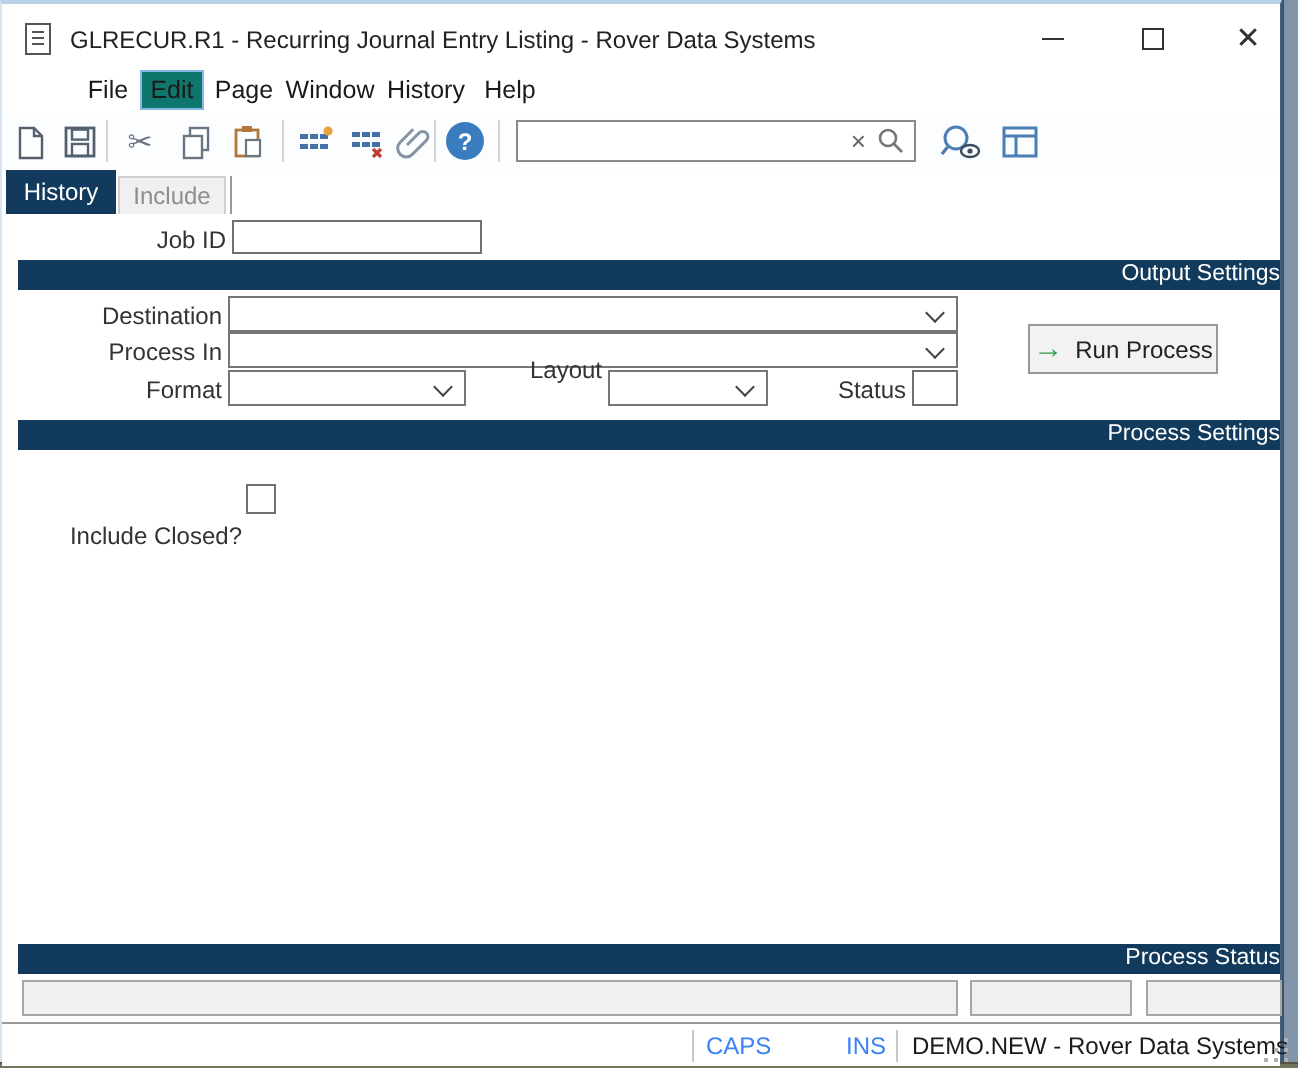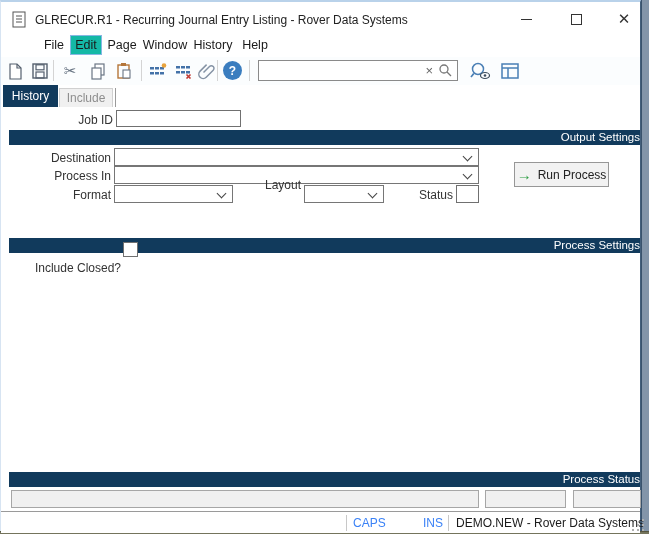--- a/index.html
+++ b/index.html
@@ -14,21 +14,21 @@
   .doc-icon { position:absolute; left:11px; top:7px; }
   .title-text { position:absolute; left:34px; top:9px; font-size:12px; color:#222; white-space:nowrap; }
   .winbtn { position:absolute; top:1px; width:38px; height:28px; display:flex; align-items:center; justify-content:center; color:#333; }
   .btn-min { left:506px; } .btn-max { left:556px; } .btn-close { left:604px; font-size:15px; }
   .min-glyph { width:11px; height:1px; background:#333; border-bottom:1px solid #333; }
   .max-glyph { width:11px; height:11px; border:1px solid #333; }
 
   
   .menubar { position:absolute; left:0; top:32px; width:554px; height:23px; background:#ffffff;margin-left:35px; }
   .menu-item { position:absolute; top:1px; height:20px; display:flex; align-items:center; justify-content:center; font-size:12.5px; color:#1a1a1a; }
-  .menu-item.hl { background:#14b8a6; border:1px solid #86b7e3; }
+  .menu-item.hl { background:#0f766e; border:1px solid #86b7e3; }
 
   
   .toolbar { position:absolute; left:0; top:55px; width:639px; height:28px; background:#fbfdfe; }
   .tsep { position:absolute; top:3px; width:1px; height:21px; background:#d4d4d4; }
   .ticon { position:absolute; top:5px; width:18px; height:18px; display:flex; align-items:center; justify-content:center; }
   .help-circle { position:absolute; top:4px; width:19px; height:19px; border-radius:50%; background:#3a7dbf; color:#fff; font-size:12px; font-weight:bold; display:flex; align-items:center; justify-content:center; }
   .searchbox { position:absolute; left:257px; top:3px; width:200px; height:21px; border:1px solid #8a8a8a; background:#fff; }
   .searchbox input { position:absolute; left:2px; top:1px; width:165px; height:17px; border:none; outline:none; font-size:12px; font-family:"Liberation Sans",sans-serif; }
   .search-clear { position:absolute; right:24px; top:2px; font-size:13px; color:#666; cursor:default; }
   .search-go { position:absolute; right:4px; top:2px; }
@@ -227,21 +227,21 @@
     </div>
 
     <span class="flabel" style="left:400px;top:186px;width:52px;">Status</span>
     <input class="tinput" style="left: 455px; top: 183px; width: 23px; height: 18px;" value="">
 
     <div class="runbtn">
       <span class="run-arrow">→</span>
       <span>Run Process</span>
     </div>
 
-    <div class="band" style="top:208px;margin-top:28px;">Process Settings</div>
+    <div class="band" style="top:208px;">Process Settings</div>
     <span class="flabel" style="left:30px;top:259px;width:90px;">Include Closed?</span>
     <div class="checkbox" style="left:122px;top:240px;"></div>
 
     <div class="band" style="top:470px;">Process Status</div>
     <div class="statusfield" style="left:10px;width:468px;"></div>
     <div class="statusfield" style="left:484px;width:81px;"></div>
     <div class="statusfield" style="left:572px;width:68px;"></div>
 
     <div class="statusbar">
       <span class="sb-sep" style="left:345px;"></span>

